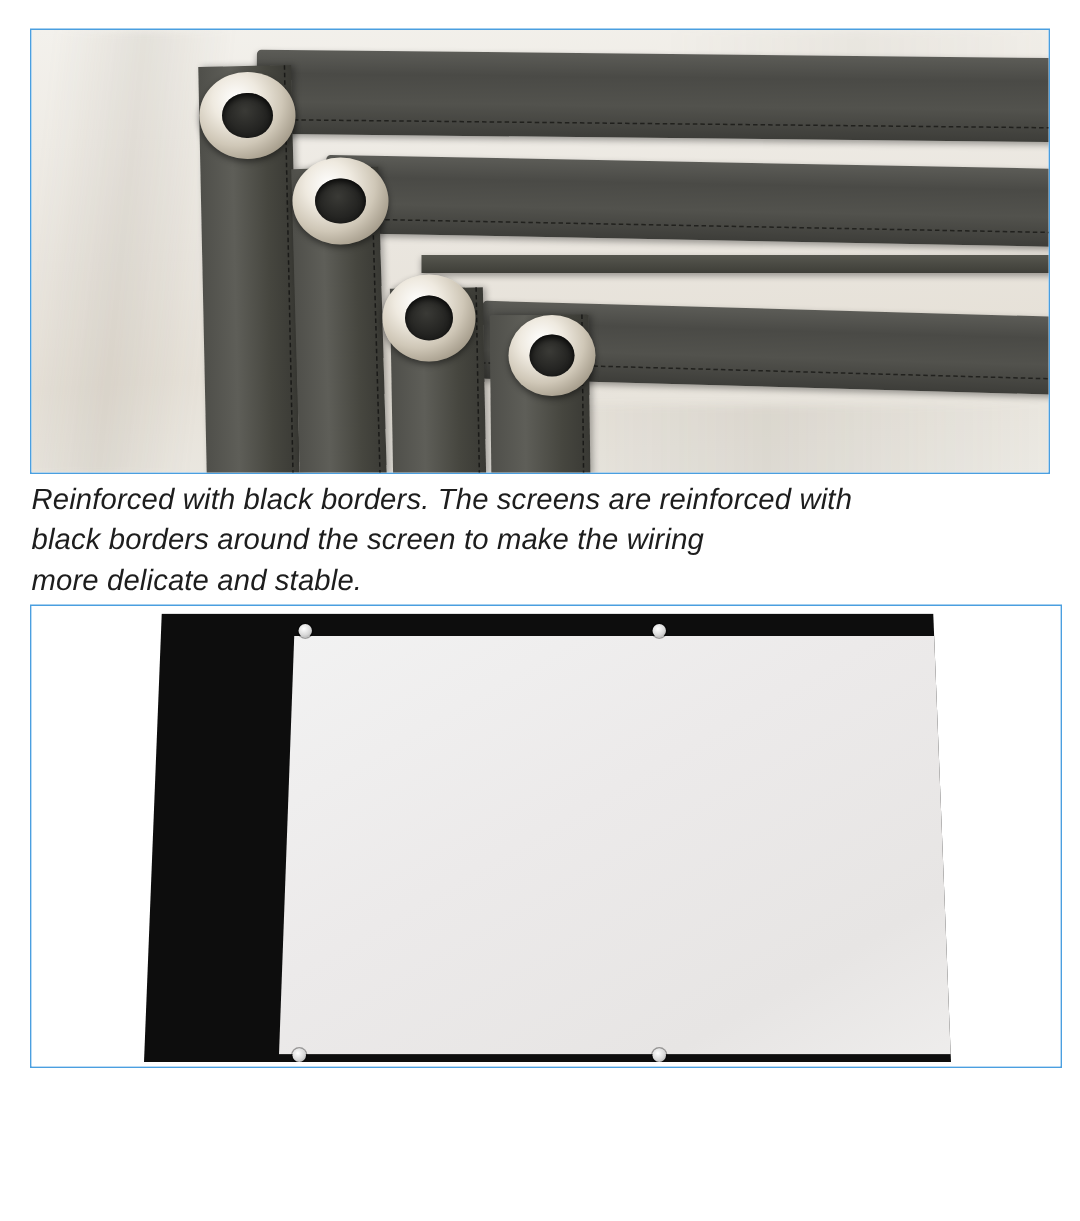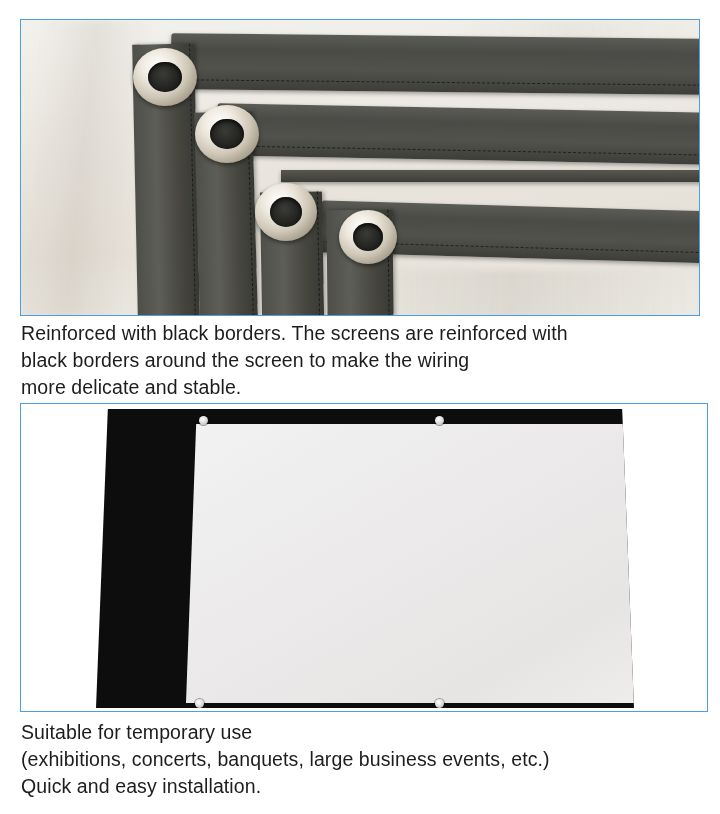--- a/index.html
+++ b/index.html
@@ -14,20 +14,21 @@
     font-family: "Liberation Sans", sans-serif;
     color: #1a1a1a;
     overflow: hidden;
   }
 
   .page {
     position: relative;
     width: 720px;
     height: 814px;
     padding: 12px;
+    font-style: italic;
   }
 
   
   .panel {
     position: absolute;
     border: 1px solid #4a9fe0;
     background: #ffffff;
     overflow: hidden;
   }
 
@@ -255,17 +256,14 @@
         <div class="eyelet e1"></div>
         <div class="eyelet e2"></div>
         <div class="eyelet e3"></div>
         <div class="eyelet e4"></div>
         <div class="eyelet e5"></div>
         <div class="eyelet e6"></div>
       </div>
     </div>
   </div>
 
-  <div class="caption" id="caption-temporary">Suitable for temporary use
-(exhibitions, concerts, banquets, large business events, etc.)
-Quick and easy installation.</div>
 
 </div>
 
 </body></html>

